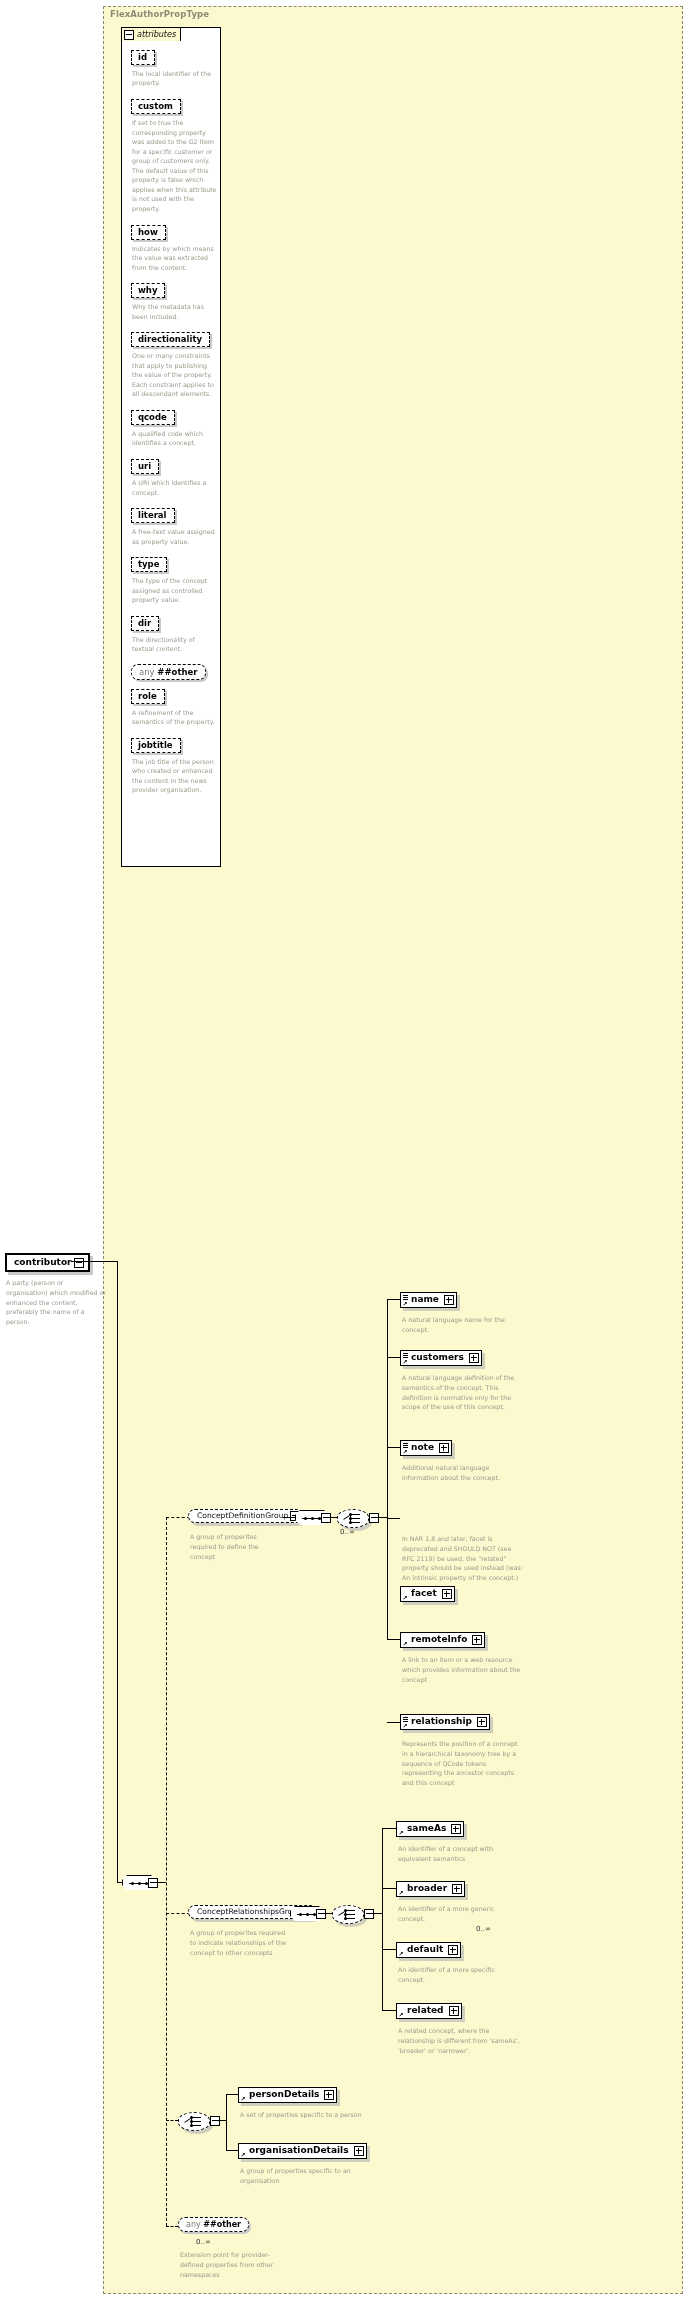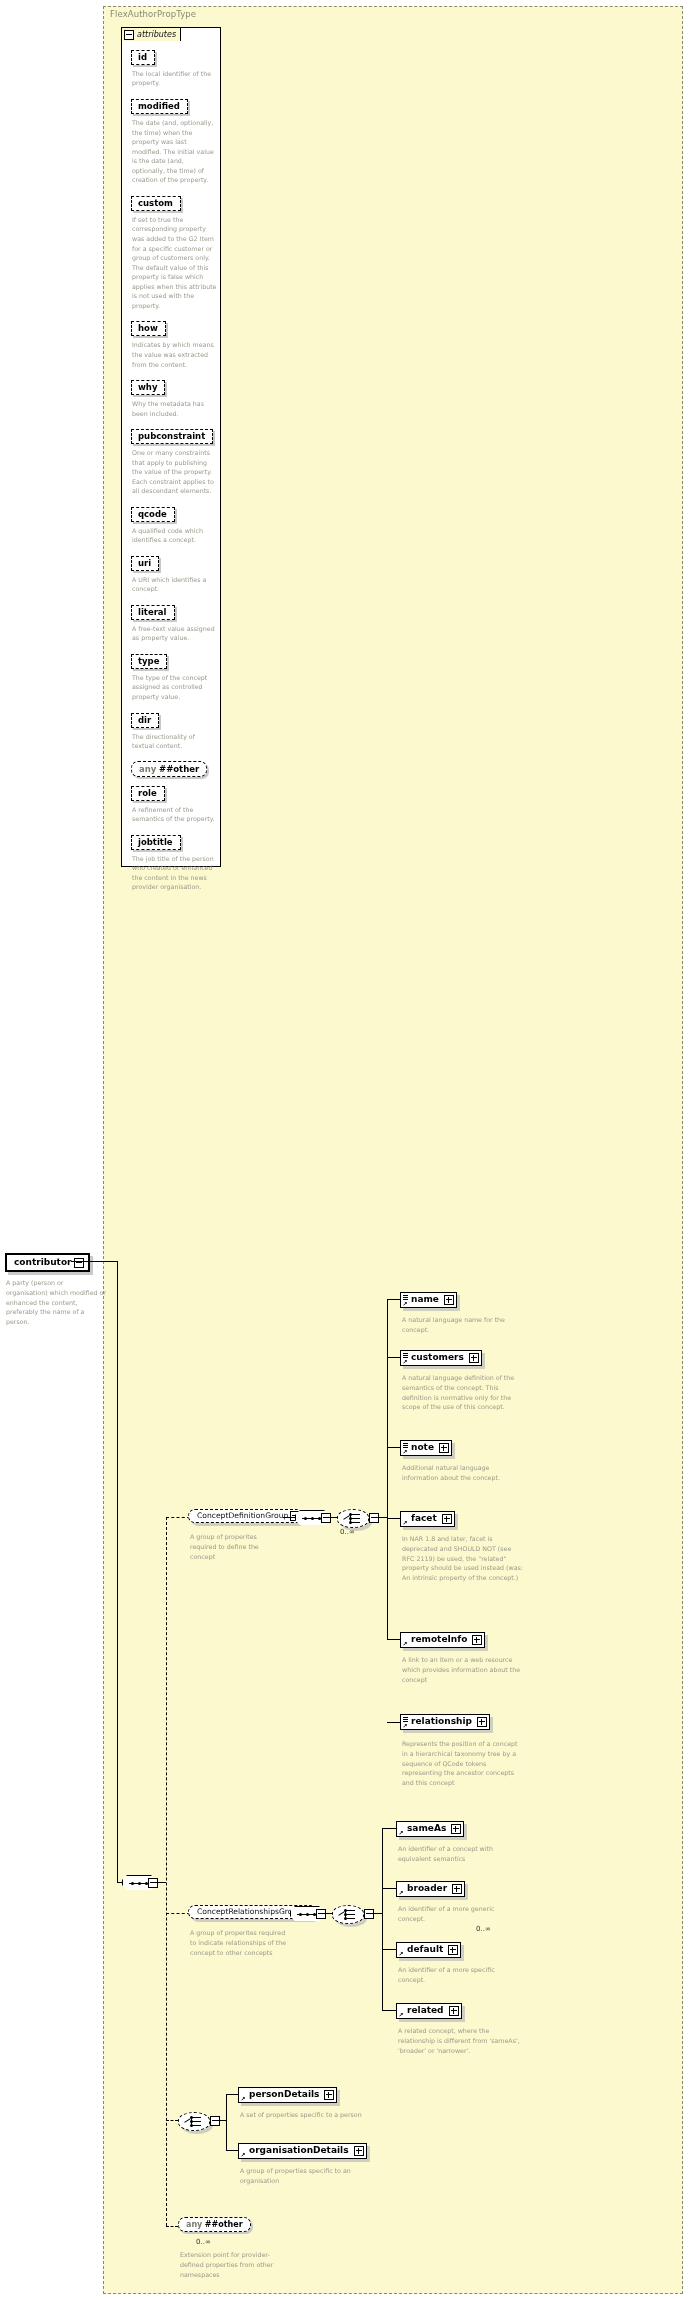--- a/index.html
+++ b/index.html
@@ -10,21 +10,21 @@
   }
   .canvas{position:absolute;left:0;top:0;width:688px;height:2300px;}
 
   
   .typepanel{
     position:absolute;left:103px;top:6px;width:580px;height:2288px;
     background:#fbf9cd;border:1px dashed #8a8a72;box-sizing:border-box;
   }
   .typetitle{
     position:absolute;left:110px;top:9px;font-size:8.5px;color:#8a8a78;
-    font-weight:normal;letter-spacing:.1px;
+    font-weight:bold;letter-spacing:.1px;
   }
 
   
   .attrbox{
     position:absolute;left:121px;top:27px;width:100px;height:840px;
     background:#ffffff;border:1px solid #000;box-sizing:border-box;
   }
   .attrtab{
     position:absolute;left:121px;top:27px;height:14px;
     background:#fbf9cd;border:1px solid #000;border-bottom:none;
@@ -47,21 +47,21 @@
   }
   .attrdesc{
     font-size:6.3px;color:#9a9a8c;line-height:1.52;margin:1px 0 6px 1px;
     max-width:86px;
   }
   .anybox{
     display:inline-block;background:#fff;color:#000;font-size:8.5px;
     border:1px dashed #000;border-radius:7px;padding:2px 7px;
     box-shadow:2px 2px 0 #c9c9c9;margin-bottom:3px;
   }
-  .anybox .any{color:#7b7b6e;font-weight:bold;}
+  .anybox .any{color:#7b7b6e;font-weight:normal;}
   .anybox .ns{font-weight:bold;}
 
   
   .rootel{
     position:absolute;left:5px;top:1253px;
     border:2px solid #000;background:#fff;
     font-size:9px;font-weight:bold;color:#000;
     padding:3px 16px 3px 7px;line-height:1.05;
     box-shadow:3px 3px 0 #c9c9c9;
   }
@@ -156,25 +156,24 @@
   <div class="typetitle">FlexAuthorPropType</div>
 
   <div class="attrbox"></div>
   <div class="attrtab">
     <span class="plusbox"></span>
     <span class="lbl">attributes</span>
   </div>
 
   <div class="attrlist">
     <div class="attr"><div class="attrname">id</div><div class="attrdesc">The local identifier of the property.</div></div>
-    <div class="attr"><div class="attrname">modified</div><div class="attrdesc">The date (and, optionally, the time) when the property was last modified. The initial value is the date (and, optionally, the time) of creation of the property.</div></div>
     <div class="attr"><div class="attrname">custom</div><div class="attrdesc">If set to true the corresponding property was added to the G2 Item for a specific customer or group of customers only. The default value of this property is false which applies when this attribute is not used with the property.</div></div>
     <div class="attr"><div class="attrname">how</div><div class="attrdesc">Indicates by which means the value was extracted from the content.</div></div>
     <div class="attr"><div class="attrname">why</div><div class="attrdesc">Why the metadata has been included.</div></div>
-    <div class="attr"><div class="attrname">pubconstraint</div><div class="attrdesc">One or many constraints that apply to publishing the value of the property. Each constraint applies to all descendant elements.</div></div>
+    <div class="attr"><div class="attrname">directionality</div><div class="attrdesc">One or many constraints that apply to publishing the value of the property. Each constraint applies to all descendant elements.</div></div>
     <div class="attr"><div class="attrname">qcode</div><div class="attrdesc">A qualified code which identifies a concept.</div></div>
     <div class="attr"><div class="attrname">uri</div><div class="attrdesc">A URI which identifies a concept.</div></div>
     <div class="attr"><div class="attrname">literal</div><div class="attrdesc">A free-text value assigned as property value.</div></div>
     <div class="attr"><div class="attrname">type</div><div class="attrdesc">The type of the concept assigned as controlled property value.</div></div>
     <div class="attr"><div class="attrname">dir</div><div class="attrdesc">The directionality of textual content.</div></div>
     <div class="attr">
       <div class="anybox">
         <span class="any">any</span>
         <span class="ns">##other</span>
       </div>
@@ -281,21 +280,21 @@
         <i></i>
         <i></i>
         <i></i>
       </span>
     <span class="arr">↗</span>
     <span>note</span>
     <span class="tgl"></span>
   </div>
   <div class="desc" style="left:402px;top:1463px;width:120px;">Additional natural language information about the concept.</div>
 
-  <div class="el" style="left:400px;top:1511px;">
+  <div class="el" style="left:400px;top:1586px;">
     <span class="arr">↗</span>
     <span>facet</span>
     <span class="tgl"></span>
   </div>
   <div class="desc" style="left:402px;top:1534px;width:122px;">In NAR 1.8 and later, facet is deprecated and SHOULD NOT (see RFC 2119) be used, the "related" property should be used instead (was: An intrinsic property of the concept.)</div>
 
   <div class="el" style="left:400px;top:1632px;">
     <span class="arr">↗</span>
     <span>remoteInfo</span>
     <span class="tgl"></span>

